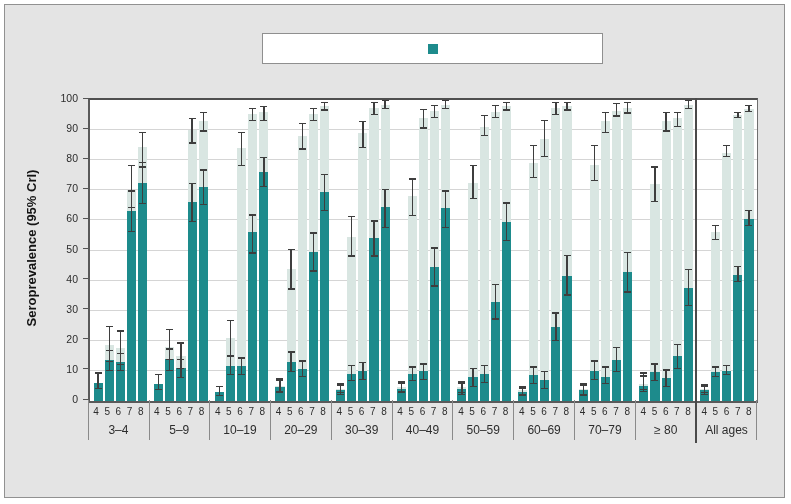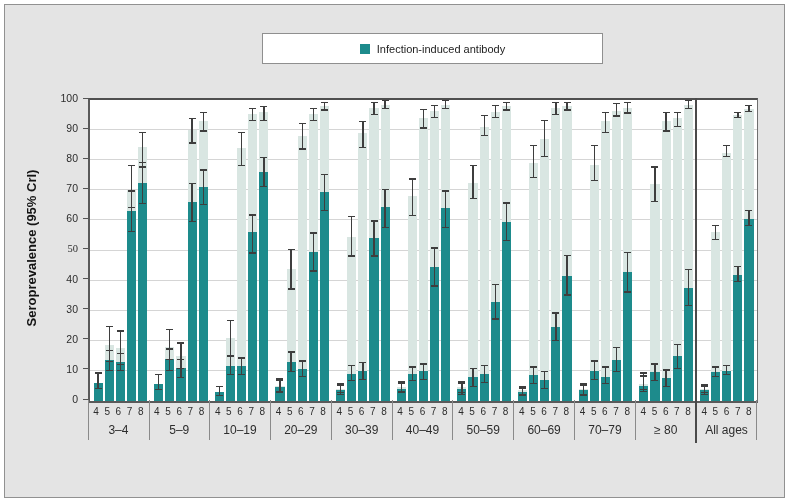--- a/index.html
+++ b/index.html
@@ -41,37 +41,36 @@
   .xtitle{position:absolute;left:83px;top:453px;width:667px;text-align:center;font-weight:bold;font-size:13px;color:#141414;}
 </style>
 </head>
 <body>
 
 <div class="panel">
 
   <div class="legend">
     <div class="legend-item">
       <span class="swatch" style="background:#1d8b8c"></span>
-      <span>Infection-induced antibody</span>
     </div>
   </div>
 
   <div class="ytitle">Seroprevalence (95% CrI)</div>
   <div class="yaxis">
       <div class="ytick-label" style="bottom: calc(0% - 6px);">0</div>
       <div class="ytick-mark" style="bottom: calc(0% - 0.5px);"></div>
       <div class="ytick-label" style="bottom: calc(10% - 6px);">10</div>
       <div class="ytick-mark" style="bottom: calc(10% - 0.5px);"></div>
       <div class="ytick-label" style="bottom: calc(20% - 6px);">20</div>
       <div class="ytick-mark" style="bottom: calc(20% - 0.5px);"></div>
       <div class="ytick-label" style="bottom: calc(30% - 6px);">30</div>
       <div class="ytick-mark" style="bottom: calc(30% - 0.5px);"></div>
       <div class="ytick-label" style="bottom: calc(40% - 6px);">40</div>
       <div class="ytick-mark" style="bottom: calc(40% - 0.5px);"></div>
-      <div class="ytick-label" style="bottom: calc(50% - 6px); font-family: Liberation Serif, serif;">50</div>
+      <div class="ytick-label" style="bottom: calc(50% - 6px);">50</div>
       <div class="ytick-mark" style="bottom: calc(50% - 0.5px);"></div>
       <div class="ytick-label" style="bottom: calc(60% - 6px);">60</div>
       <div class="ytick-mark" style="bottom: calc(60% - 0.5px);"></div>
       <div class="ytick-label" style="bottom: calc(70% - 6px);">70</div>
       <div class="ytick-mark" style="bottom: calc(70% - 0.5px);"></div>
       <div class="ytick-label" style="bottom: calc(80% - 6px);">80</div>
       <div class="ytick-mark" style="bottom: calc(80% - 0.5px);"></div>
       <div class="ytick-label" style="bottom: calc(90% - 6px);">90</div>
       <div class="ytick-mark" style="bottom: calc(90% - 0.5px);"></div>
       <div class="ytick-label" style="bottom: calc(100% - 6px);">100</div>

